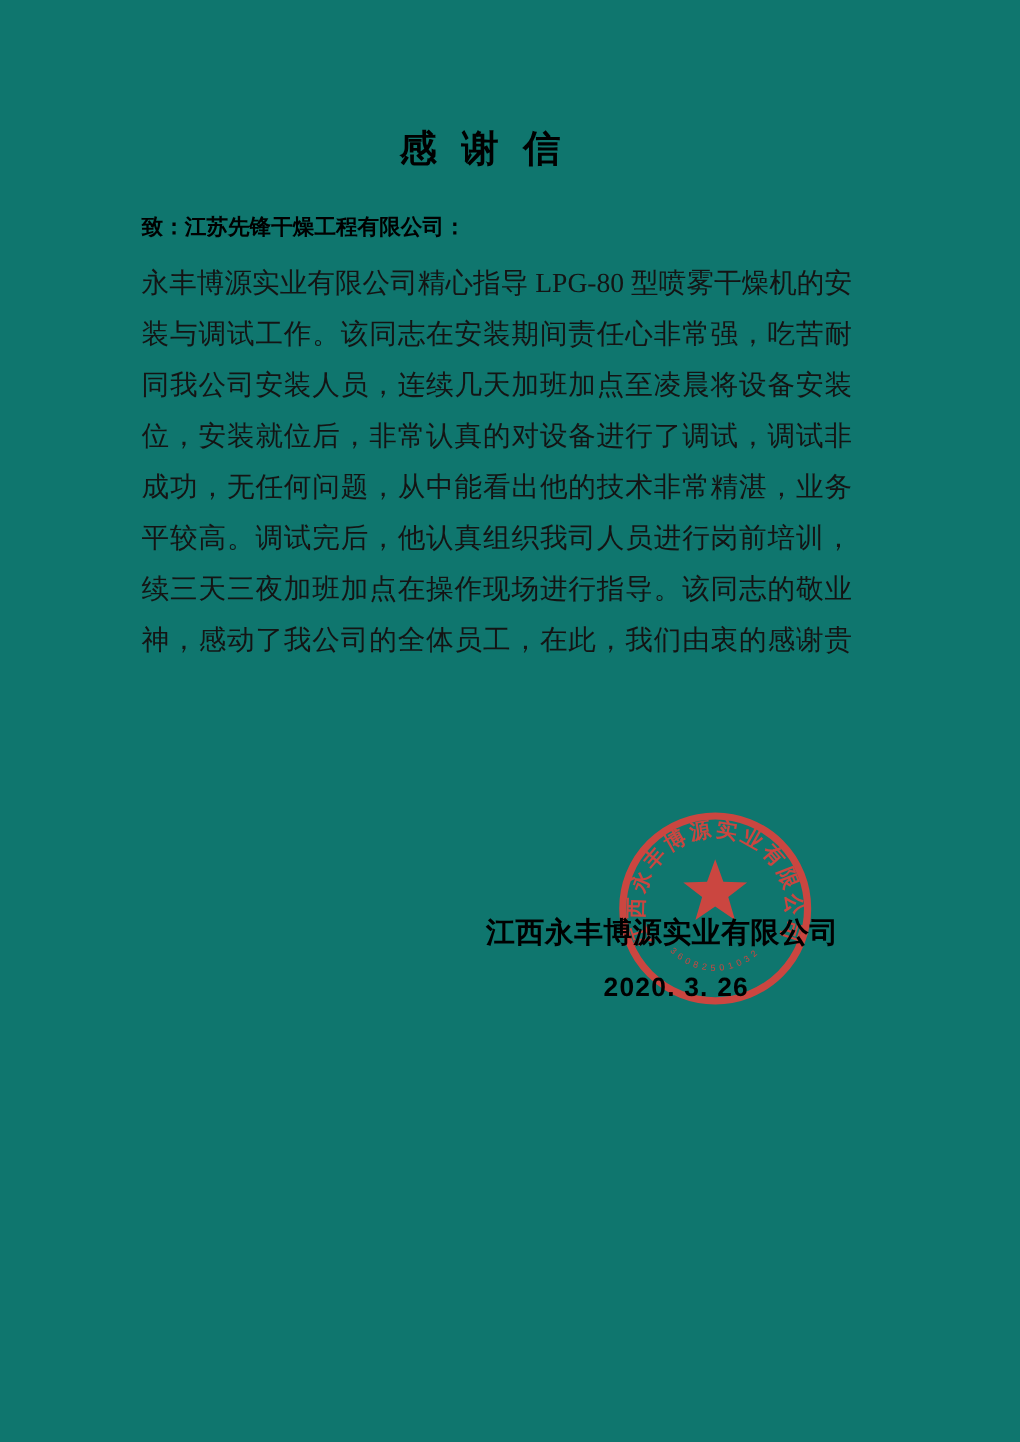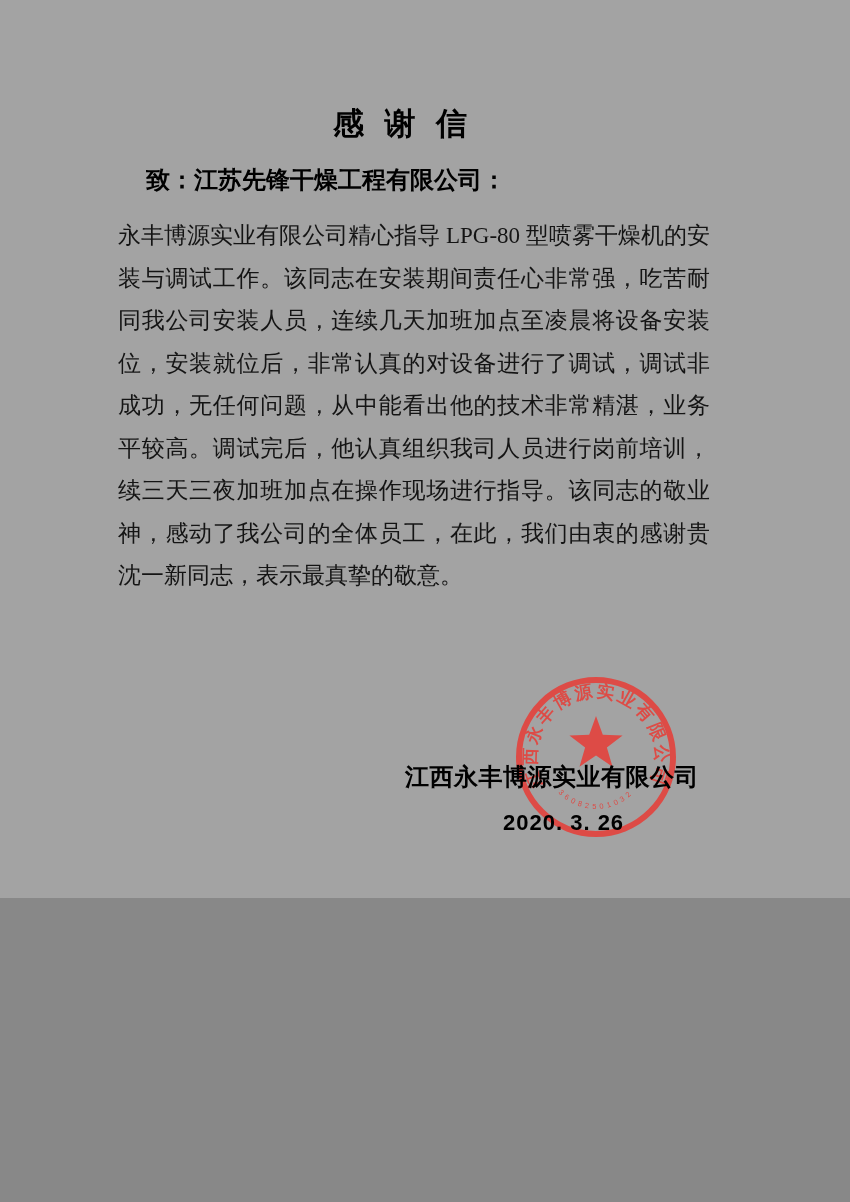--- a/index.html
+++ b/index.html
@@ -1,43 +1,42 @@
 <!DOCTYPE html>
 <html><head>
 <meta charset="utf-8">
 <style>
   html,body{margin:0;padding:0;background:#888;}
   .page{
     position:relative;
-    width:850px;height:898px;
+    width:850px;height:1202px;
     margin:0 auto;
-    background:#a3a3a3;
+    background:#0f766e;
     overflow:hidden;
     font-family:"Liberation Serif","DejaVu Serif",serif;
     color:#141414;
   }
   .doc-title{
     position:absolute;
     top:103px;left:118px;width:570px;
     text-align:center;
     font-family:"Liberation Sans","DejaVu Sans",sans-serif;
     font-weight:700;
     font-size:31px;
     letter-spacing:6px;
     color:#000;
   }
   .salutation{
     position:absolute;
-    top:163px;left:118px;width:612px;
+    top:172px;left:118px;width:612px;
     font-family:"Liberation Sans","DejaVu Sans",sans-serif;
     font-weight:700;
-    font-size:24px;
+    font-size:18px;
     line-height:34px;
     color:#000;
-    margin-left:28px;
   }
   .body-block{
     position:absolute;
     top:215px;left:118px;width:592px;
     font-size:23px;
     line-height:42.5px;
   }
   .body-line{
     text-align:justify;
     text-align-last:justify;
@@ -90,21 +89,20 @@
 
   <div class="body-block">
     <div class="body-line">永丰博源实业有限公司精心指导 LPG-80 型喷雾干燥机的安</div>
     <div class="body-line">装与调试工作。该同志在安装期间责任心非常强，吃苦耐劳，</div>
     <div class="body-line">同我公司安装人员，连续几天加班加点至凌晨将设备安装就</div>
     <div class="body-line">位，安装就位后，非常认真的对设备进行了调试，调试非常</div>
     <div class="body-line">成功，无任何问题，从中能看出他的技术非常精湛，业务水</div>
     <div class="body-line">平较高。调试完后，他认真组织我司人员进行岗前培训，连</div>
     <div class="body-line">续三天三夜加班加点在操作现场进行指导。该同志的敬业精</div>
     <div class="body-line">神，感动了我公司的全体员工，在此，我们由衷的感谢贵司</div>
-    <div class="body-line last">沈一新同志，表示最真挚的敬意。</div>
   </div>
 
   <svg class="stamp" viewBox="0 0 170 170">
     <defs>
       <path id="arcTop" d="M 30.6,110.4 A 60,60 0 1 1 139.4,110.4" fill="none"></path>
       <path id="arcBottom" d="M 40,111 A 52,52 0 0 0 130,111" fill="none"></path>
     </defs>
     <circle cx="85" cy="85" r="77" fill="none" stroke-width="6" stroke="#e5403a"></circle>
     <polygon points="85,44 91.8,62.7 111.6,63.4 95.9,75.6 101.5,94.7 85,83.5 68.5,94.7 74.1,75.6 58.4,63.4 78.2,62.7" fill="#e5403a"></polygon>
     <text class="arc-company" text-anchor="middle" fill="#e5403a">

